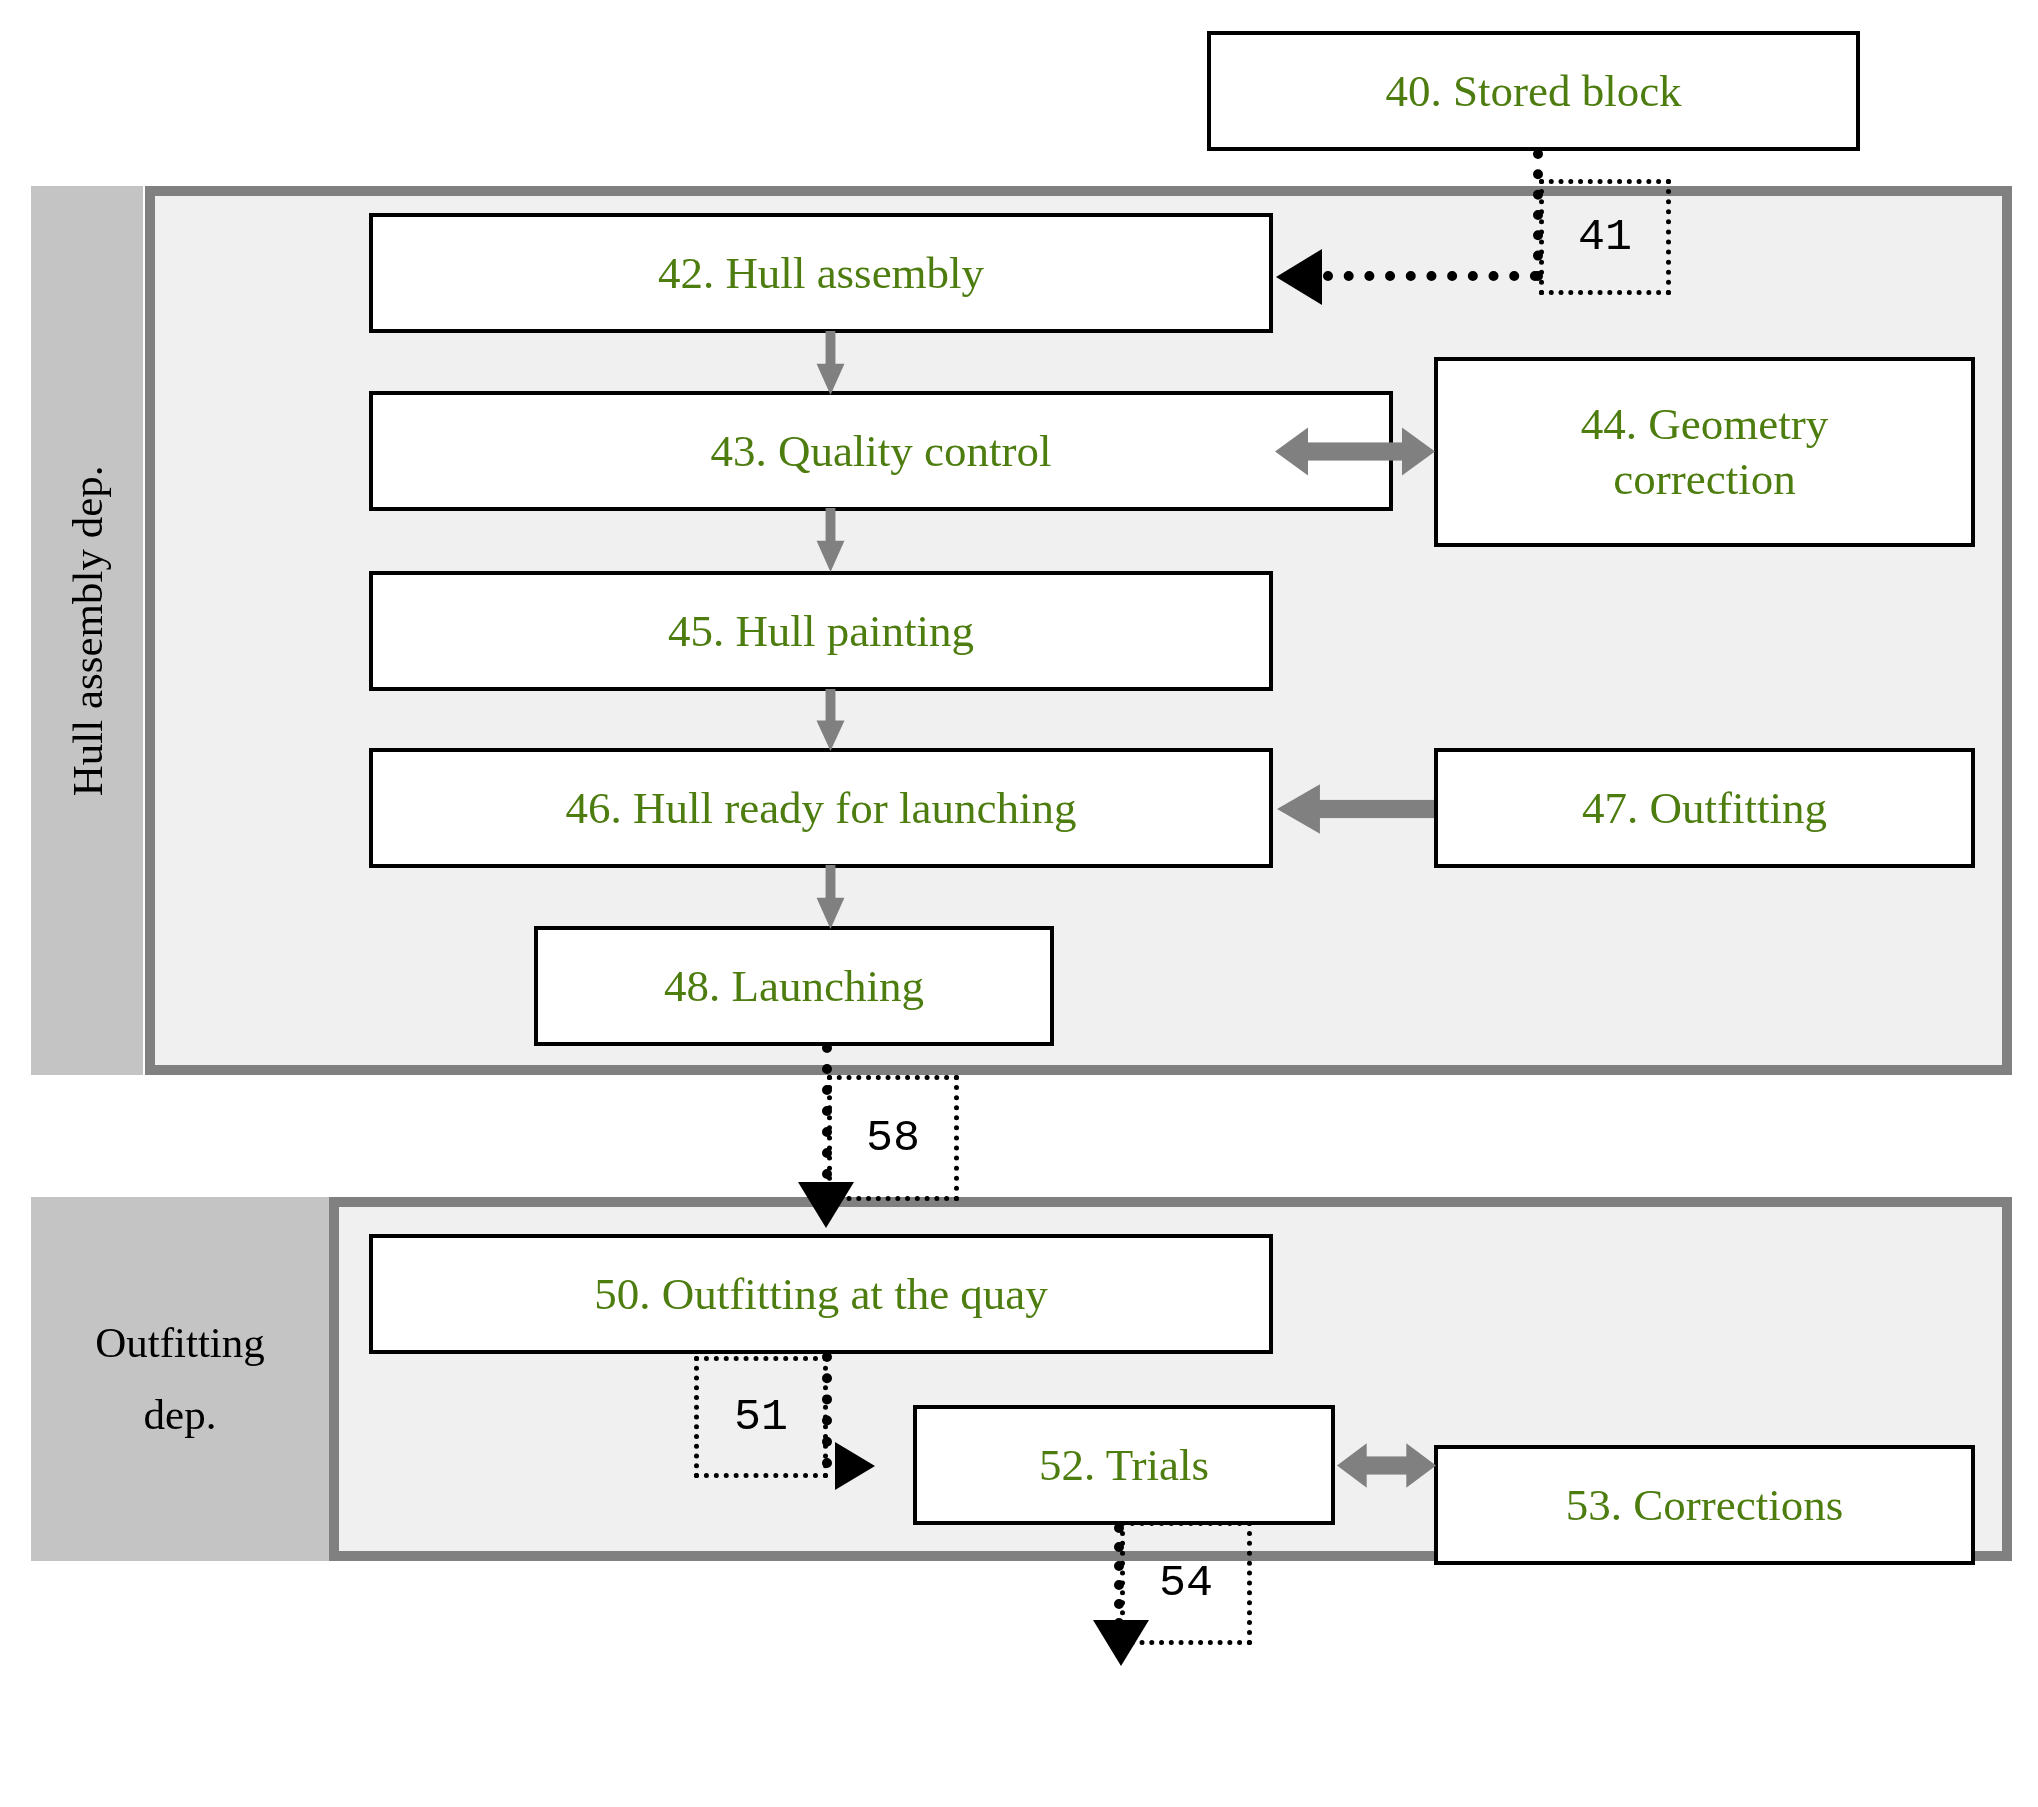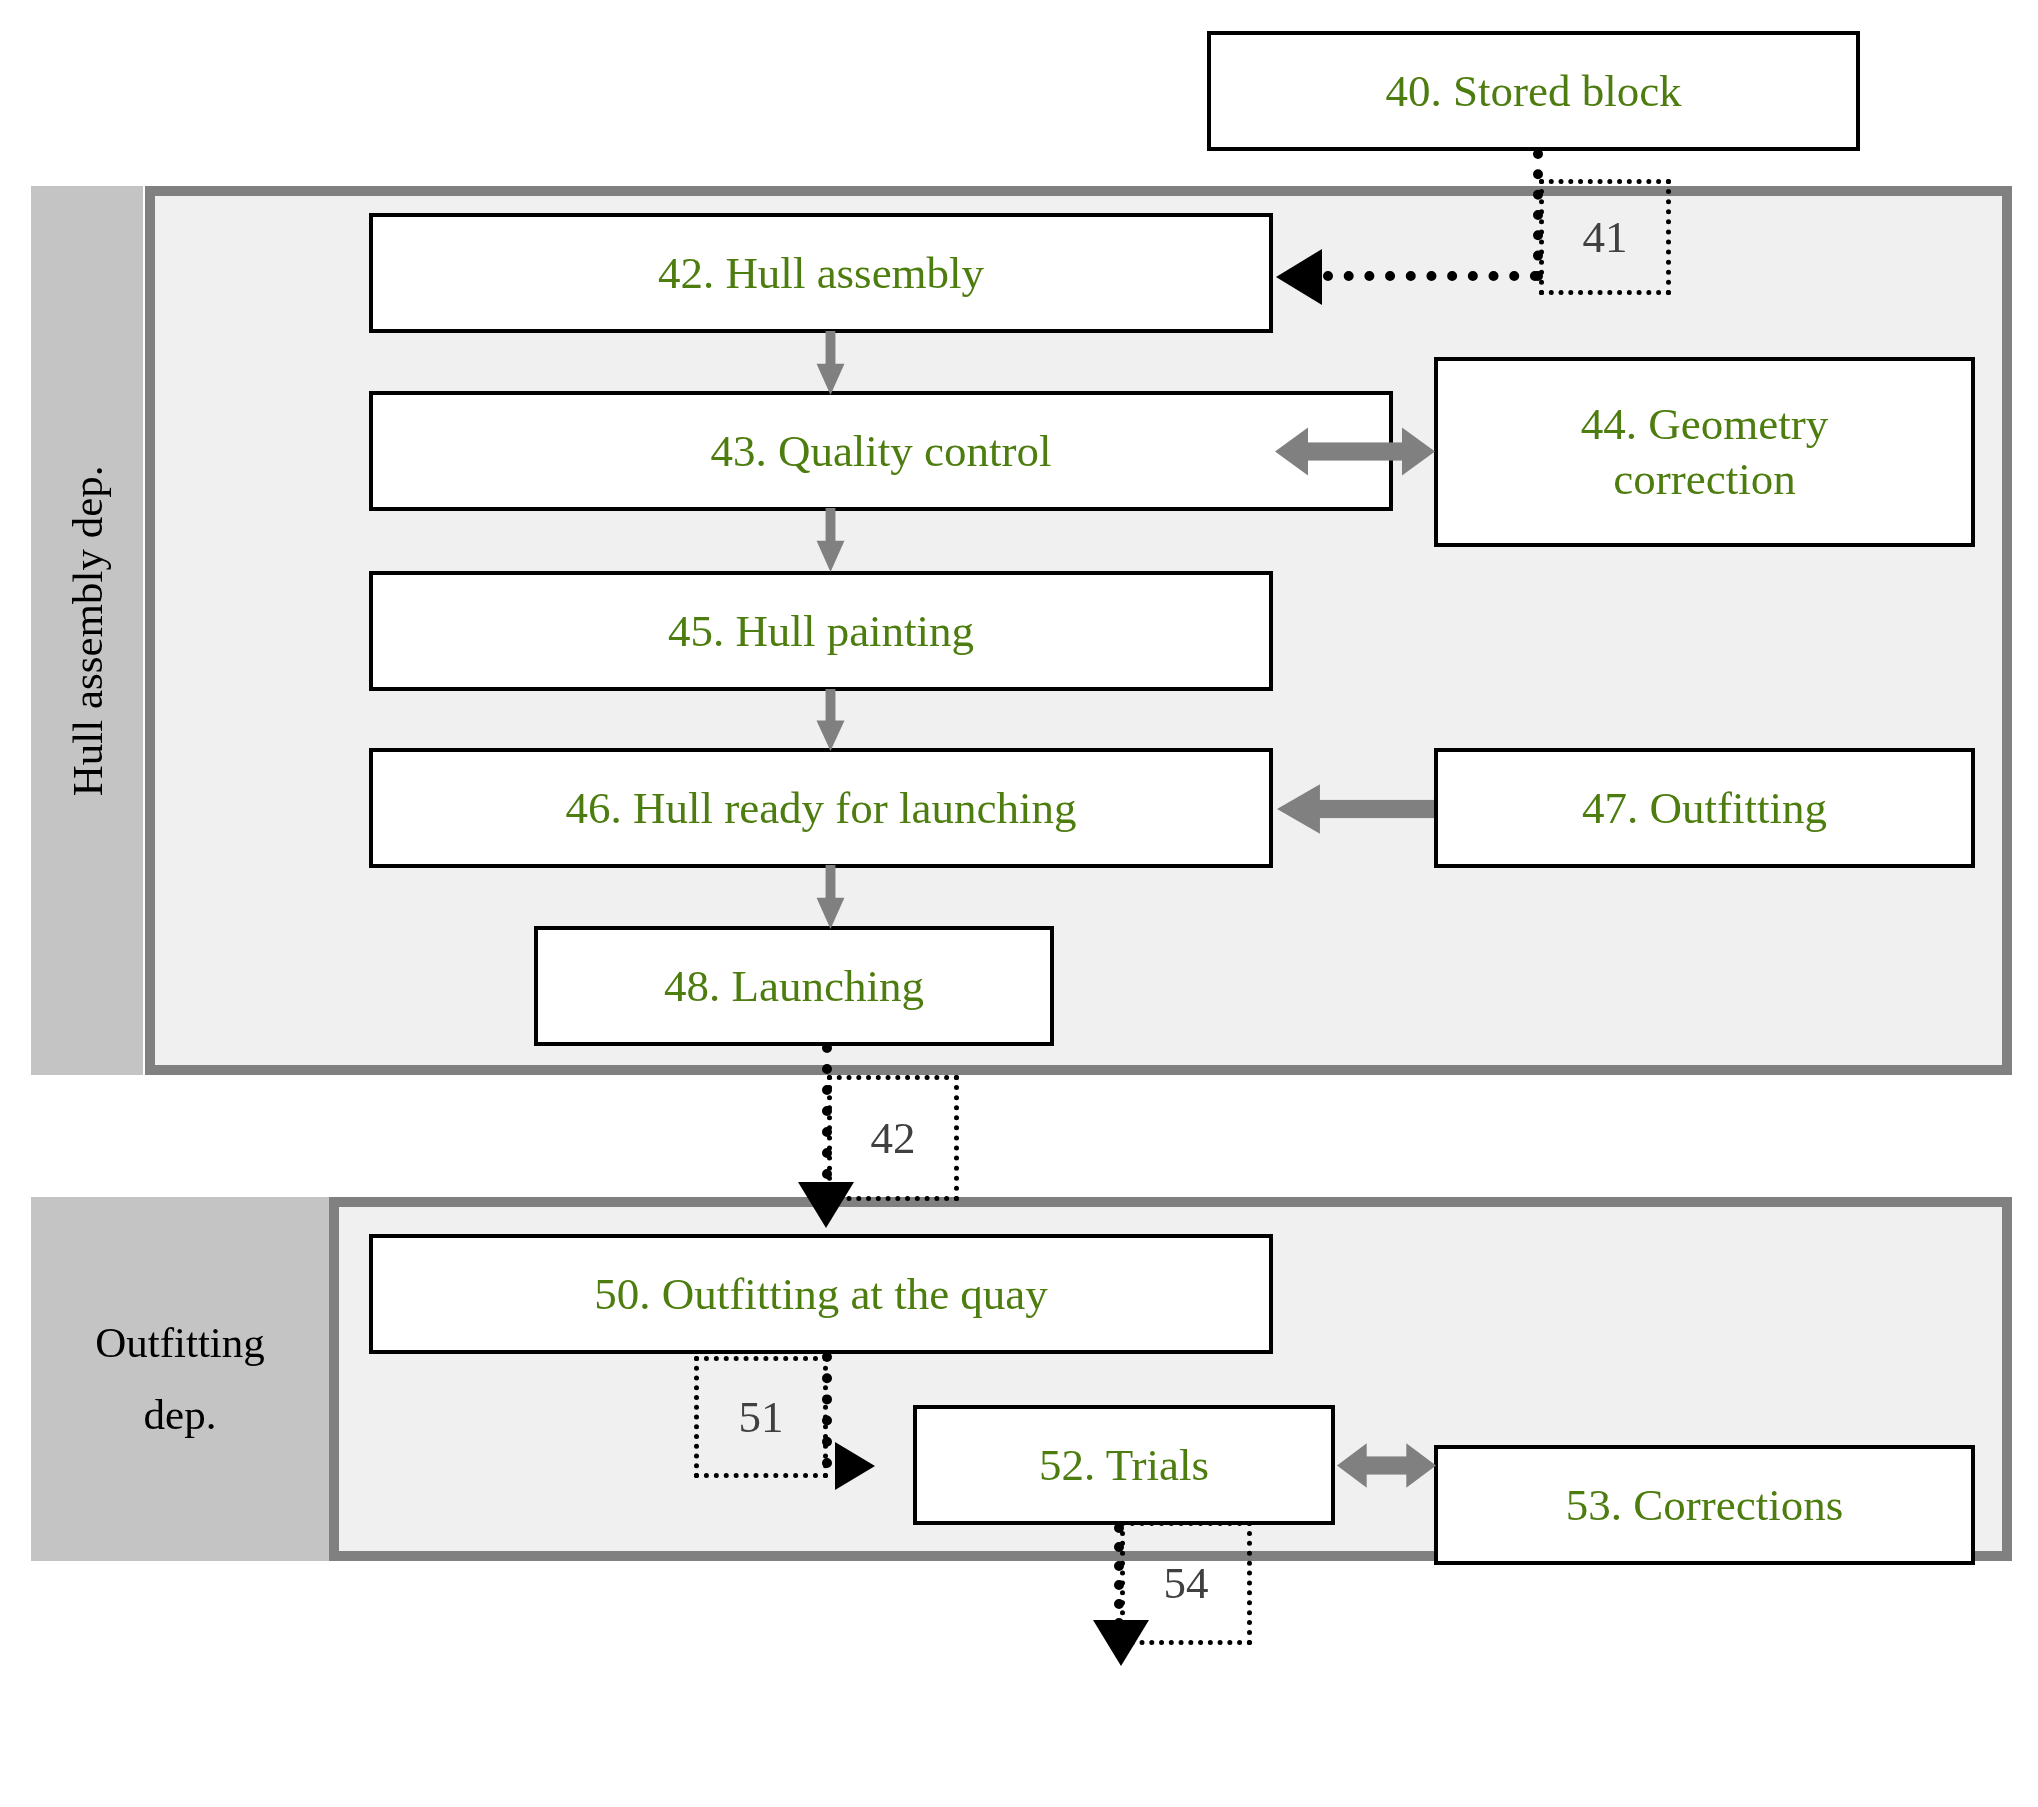--- a/index.html
+++ b/index.html
@@ -102,22 +102,23 @@
 
   
   .dlabel {
     position: absolute;
     border: 5.8px dotted #000000;
     box-sizing: border-box;
     display: flex;
     align-items: center;
     justify-content: center;
     font-size: 45px;
-    color: #404040;
+    color: #000000;
     background: transparent;
+    font-family: Liberation Mono, monospace;
   }
 </style>
 </head>
 <body>
 
 <div id="canvas">
 
   <div class="pbox" style="left:1207px; top:31px; width:653px; height:120px;">
     <span>40. Stored block</span>
   </div>
@@ -234,21 +235,21 @@
 
   <div class="dhead-left" style="left:1276px; top:249px;"></div>
 
   <div class="dlabel" style="left:1539px; top:179px; width:132px; height:116px;">
     <span>41</span>
   </div>
 
   <div class="dline-v" style="left:822px; top:1043px; height:157px;"></div>
   <div class="dhead-down" style="left:798px; top:1182px;"></div>
   <div class="dlabel" style="left:827px; top:1075px; width:132px; height:126px;">
-    <span>42</span>
+    <span>58</span>
   </div>
 
   <div class="dline-v" style="left:822px; top:1352px; height:116px;"></div>
   <div class="dhead-right" style="left:835px; top:1442px;"></div>
   <div class="dlabel" style="left:694px; top:1356px; width:134px; height:122px;">
     <span>51</span>
   </div>
 
   <div class="dline-v" style="left:1114px; top:1523px; height:124px;"></div>
   <div class="dhead-down" style="left:1093px; top:1620px;"></div>

